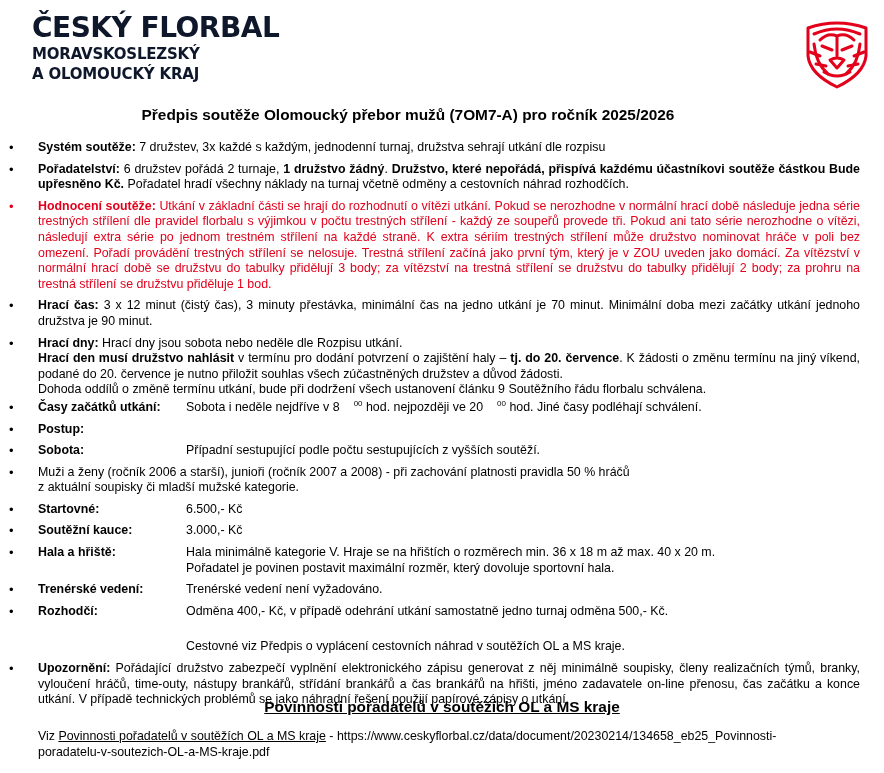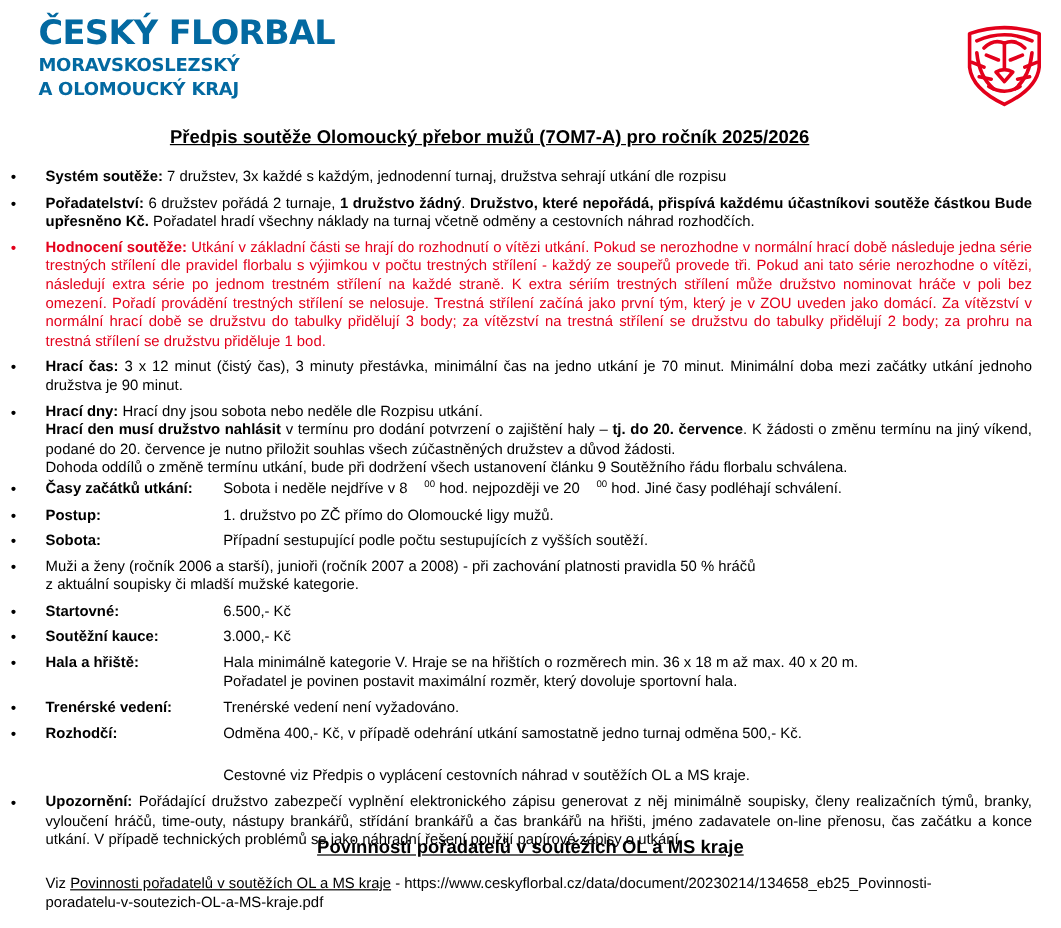--- a/index.html
+++ b/index.html
@@ -1,25 +1,25 @@
 <!DOCTYPE html>
 <html><head>
 <meta charset="utf-8">
 <style>
   * { box-sizing: border-box; margin: 0; padding: 0; }
   html, body { width: 884px; height: 773px; background: #ffffff; overflow: hidden; }
   body { font-family: "Liberation Sans", sans-serif; color: #000; font-size: 12.4px; line-height: 15.6px; position: relative; }
 
-  .logo-text { position: absolute; left: 32px; top: 12px; color: #0369a1; font-family: "DejaVu Sans", sans-serif; font-weight: bold; }
+  .logo-text { position: absolute; left: 32px; top: 12px; color: #0f172a; font-family: "DejaVu Sans", sans-serif; font-weight: bold; }
   .logo-main { font-size: 28px; line-height: 32px; letter-spacing: -0.5px; }
   .logo-sub { font-size: 15px; line-height: 20px; letter-spacing: -0.2px; }
 
   .crest { position: absolute; left: 800px; top: 16px; width: 74px; height: 74px; }
 
-  .title { position: absolute; left: 0; width: 816px; top: 107px; text-align: center; font-weight: bold; font-size: 15.4px; text-decoration: underline; }
+  .title { position: absolute; left: 0; width: 816px; top: 107px; text-align: center; font-weight: bold; font-size: 15.4px; }
 
   .list { position: absolute; left: 0; top: 140px; width: 884px; }
   .item { position: relative; padding-left: 38px; padding-right: 24px; text-align: justify; margin-bottom: 6px; }
   .item .bullet { position: absolute; left: 9px; top: 0; font-size: 13px; }
   .item.red { color: #e3001b; }
   .b { font-weight: bold; }
 
   .row { position: relative; padding-left: 38px; padding-right: 24px; margin-bottom: 6px; display: flex; }
   .row .bullet { position: absolute; left: 9px; top: 0; font-size: 13px; }
   .row .lbl { width: 148px; flex: none; font-weight: bold; }
@@ -88,21 +88,20 @@
 
   <div class="row">
     <span class="bullet">•</span>
     <span class="lbl">Časy začátků utkání:</span>
     <span class="val"><span>Sobota i neděle nejdříve v 8</span><sup>00</sup><span> hod. nejpozději ve 20</span><sup>00</sup><span> hod. Jiné časy podléhají schválení.</span></span>
   </div>
 
   <div class="row">
     <span class="bullet">•</span>
     <span class="lbl">Postup:</span>
-    <span class="val">1. družstvo po ZČ přímo do Olomoucké ligy mužů.</span>
   </div>
 
   <div class="row">
     <span class="bullet">•</span>
     <span class="lbl">Sobota:</span>
     <span class="val">Případní sestupující podle počtu sestupujících z vyšších soutěží.</span>
   </div>
 
   <div class="row">
     <span class="bullet">•</span>

